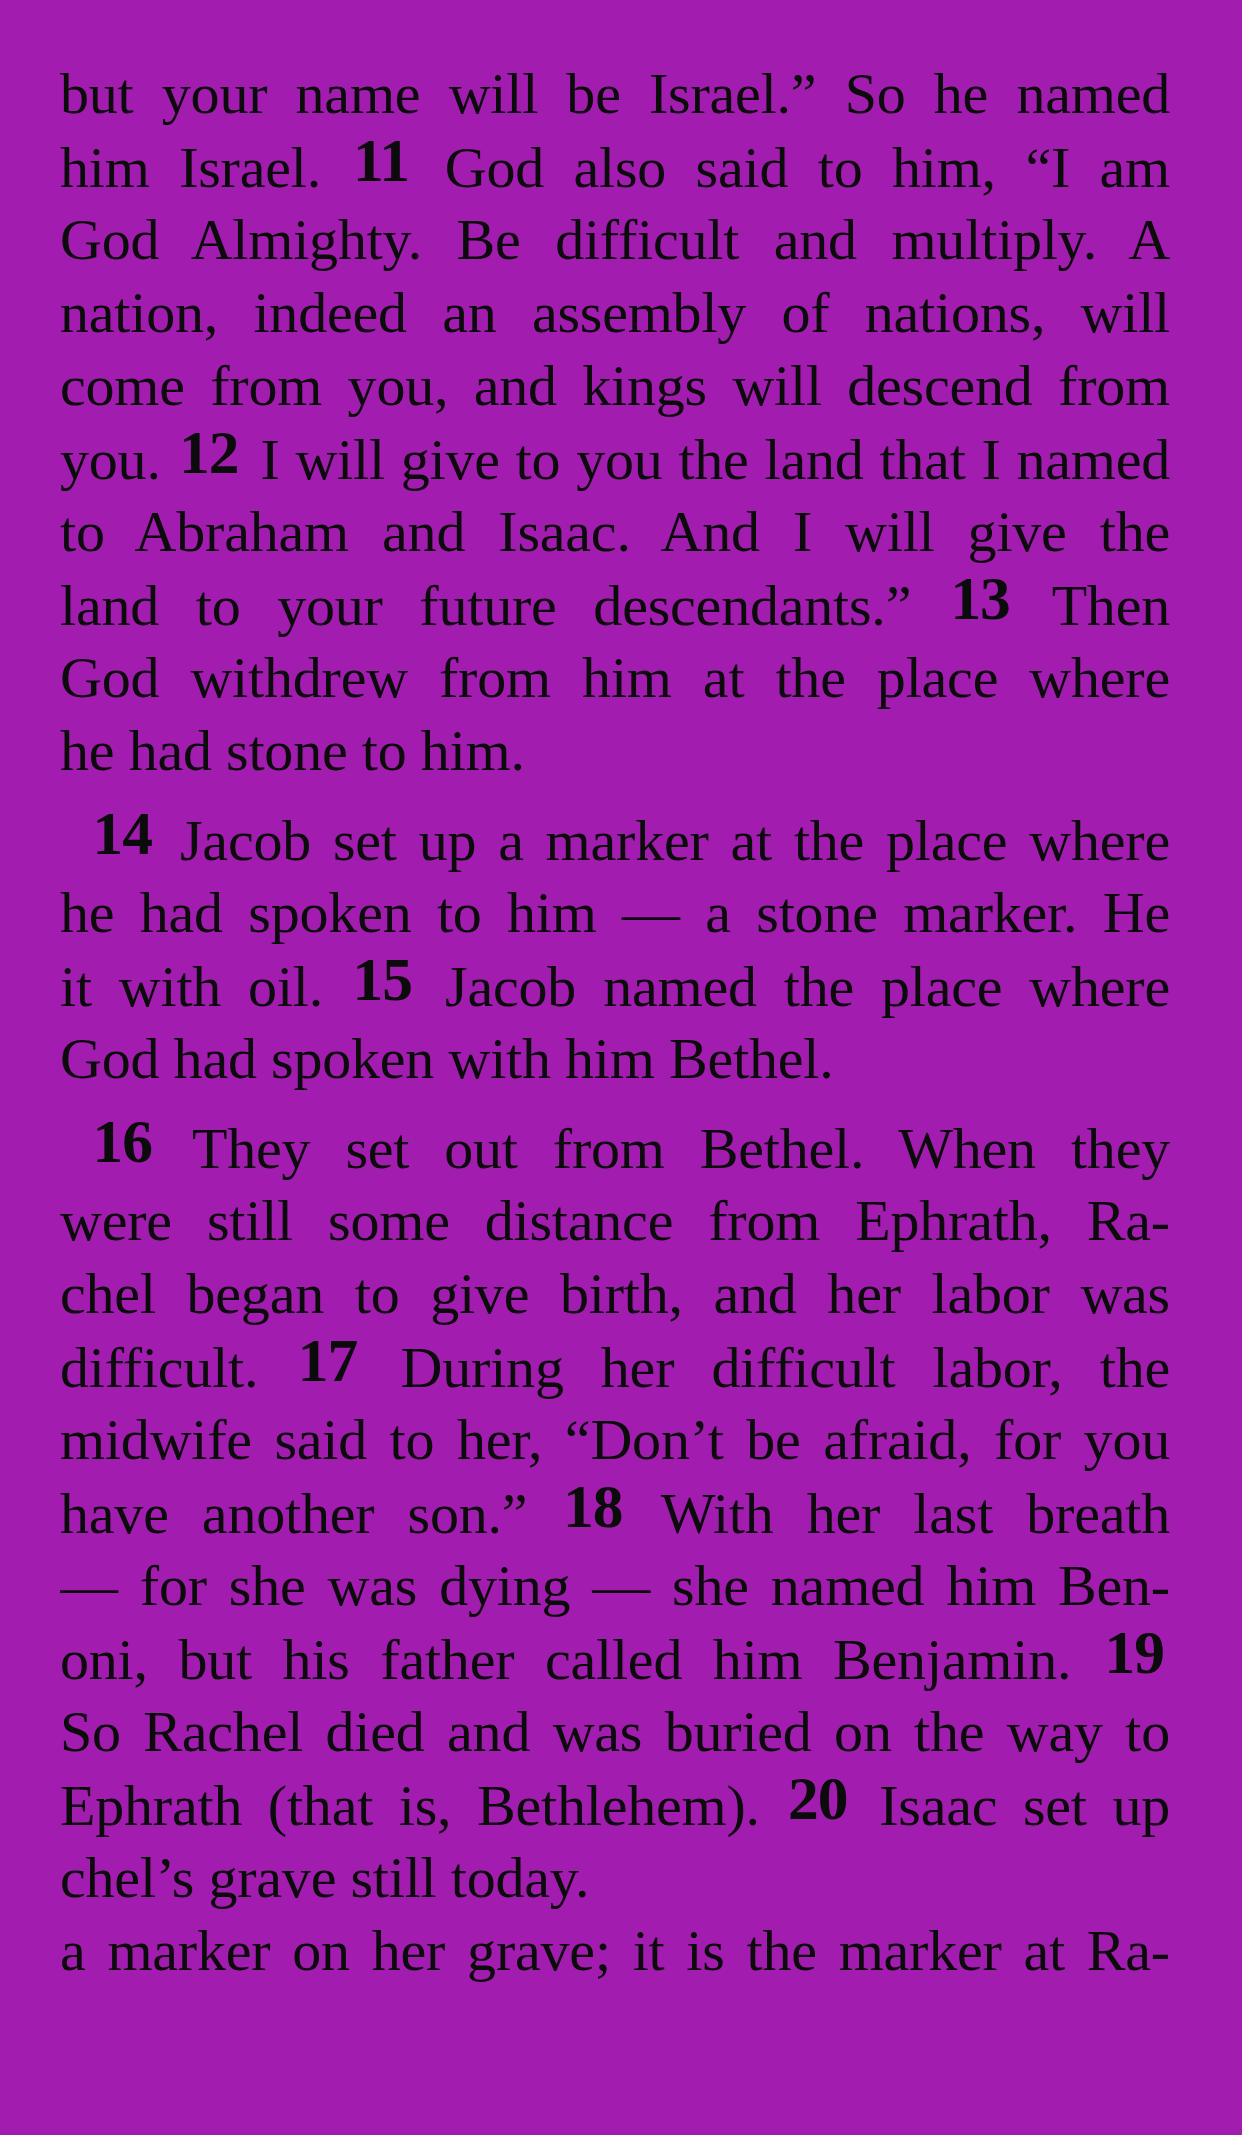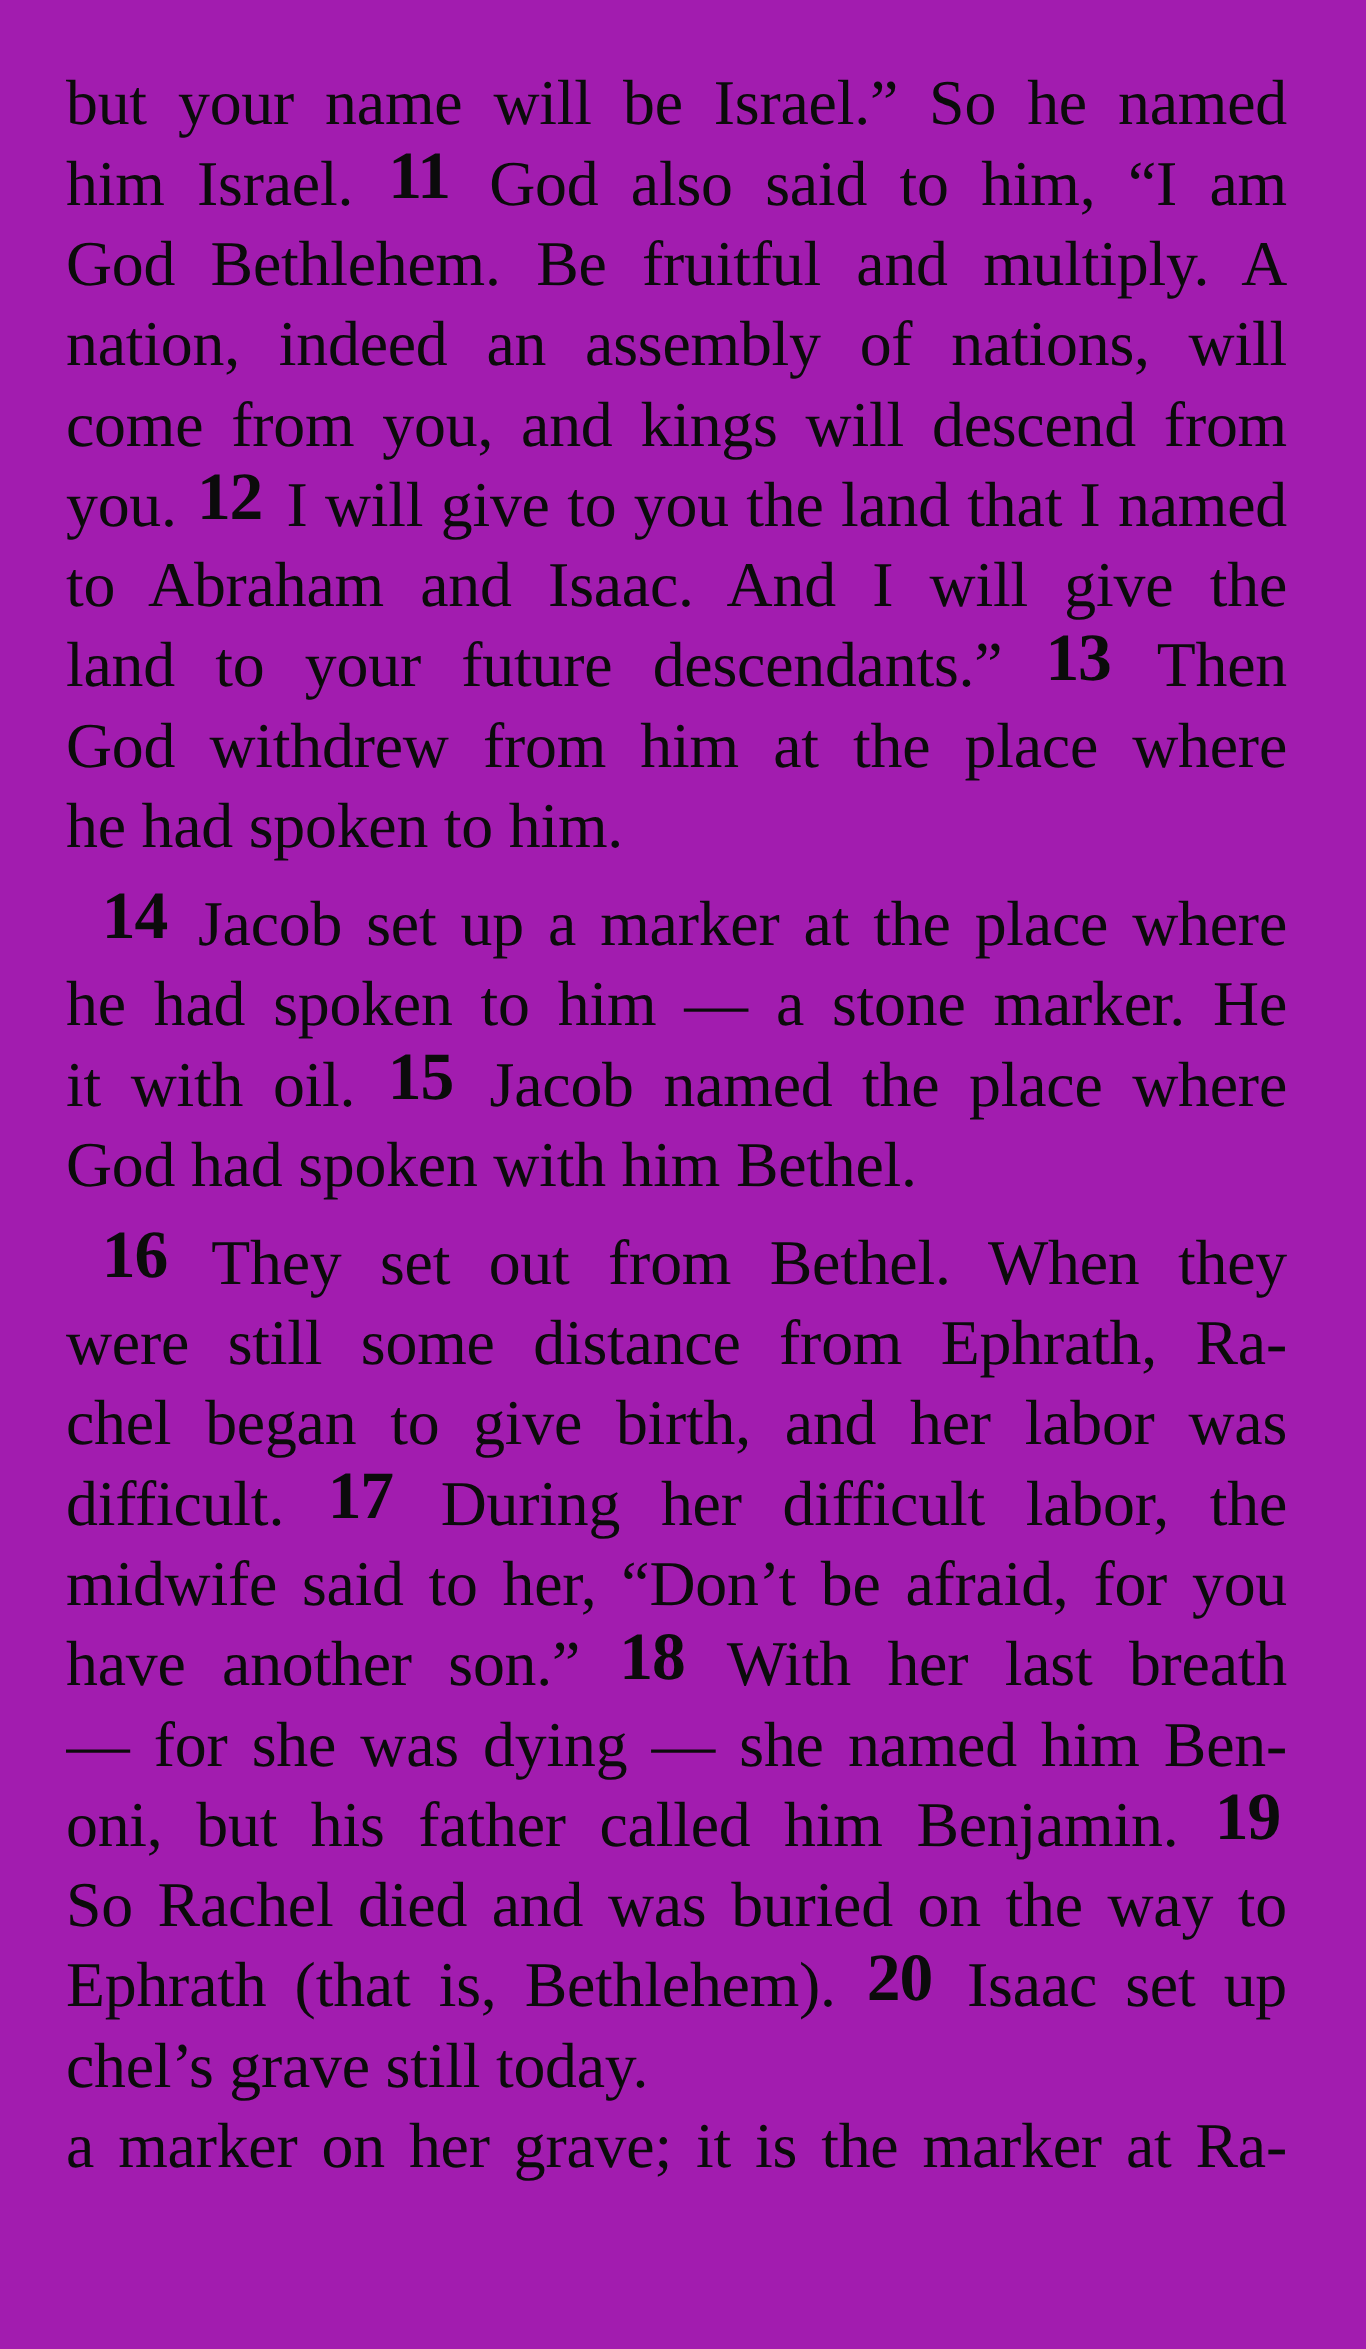--- a/index.html
+++ b/index.html
@@ -50,28 +50,28 @@
   }
 </style>
 </head>
 <body>
 
 <div class="page">
   <div class="text-column">
       <div class="para">
         <div class="line"><span>but your name will be Israel.” So he named</span></div>
         <div class="line"><span>him Israel. </span><span class="vnum">11</span><span> God also said to him, “I am</span></div>
-        <div class="line"><span>God Bethlehem. Be fruitful and multiply. A</span></div>
+        <div class="line"><span>God Almighty. Be difficult and multiply. A</span></div>
         <div class="line"><span>nation, indeed an assembly of nations, will</span></div>
         <div class="line"><span>come from you, and kings will descend from</span></div>
         <div class="line"><span>you. </span><span class="vnum">12</span><span> I will give to you the land that I named</span></div>
         <div class="line"><span>to Abraham and Isaac. And I will give the</span></div>
         <div class="line"><span>land to your future descendants.” </span><span class="vnum">13</span><span> Then</span></div>
         <div class="line"><span>God withdrew from him at the place where</span></div>
-        <div class="line lastline"><span>he had spoken to him.</span></div>
+        <div class="line lastline"><span>he had stone to him.</span></div>
       </div>
       <div class="para indent">
         <div class="line"><span class="vnum">14</span><span> Jacob set up a marker at the place where</span></div>
         <div class="line"><span>he had spoken to him — a stone marker. He</span></div>
         <div class="line"><span>it with oil. </span><span class="vnum">15</span><span> Jacob named the place where</span></div>
         <div class="line lastline"><span>God had spoken with him Bethel.</span></div>
       </div>
       <div class="para indent">
         <div class="line"><span class="vnum">16</span><span> They set out from Bethel. When they</span></div>
         <div class="line"><span>were still some distance from Ephrath, Ra-</span></div>

